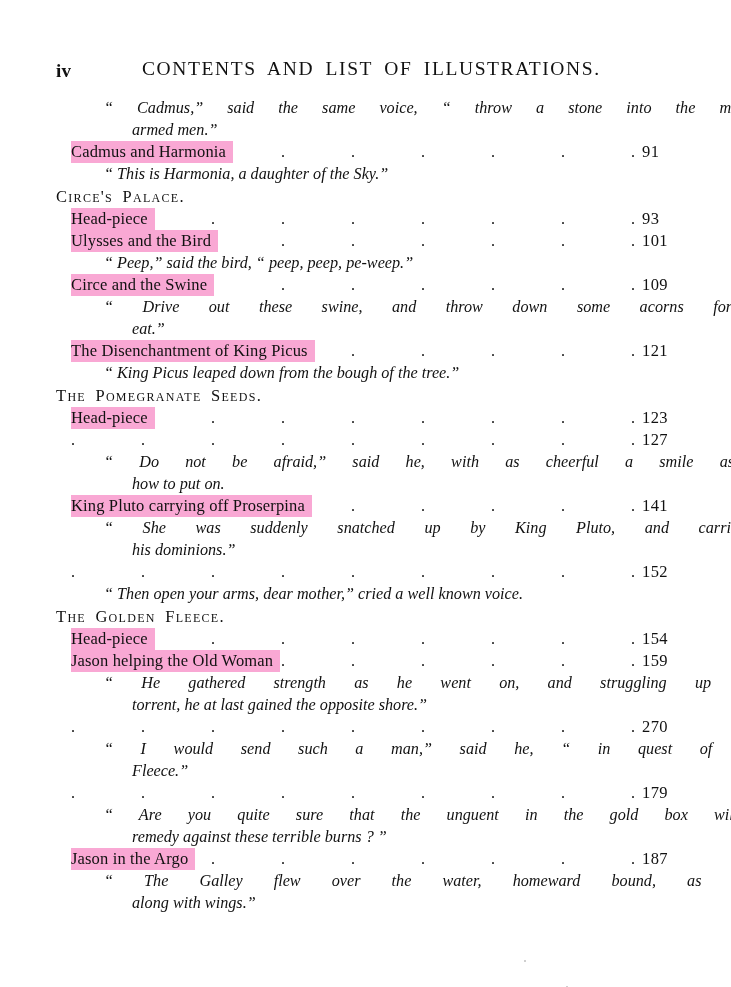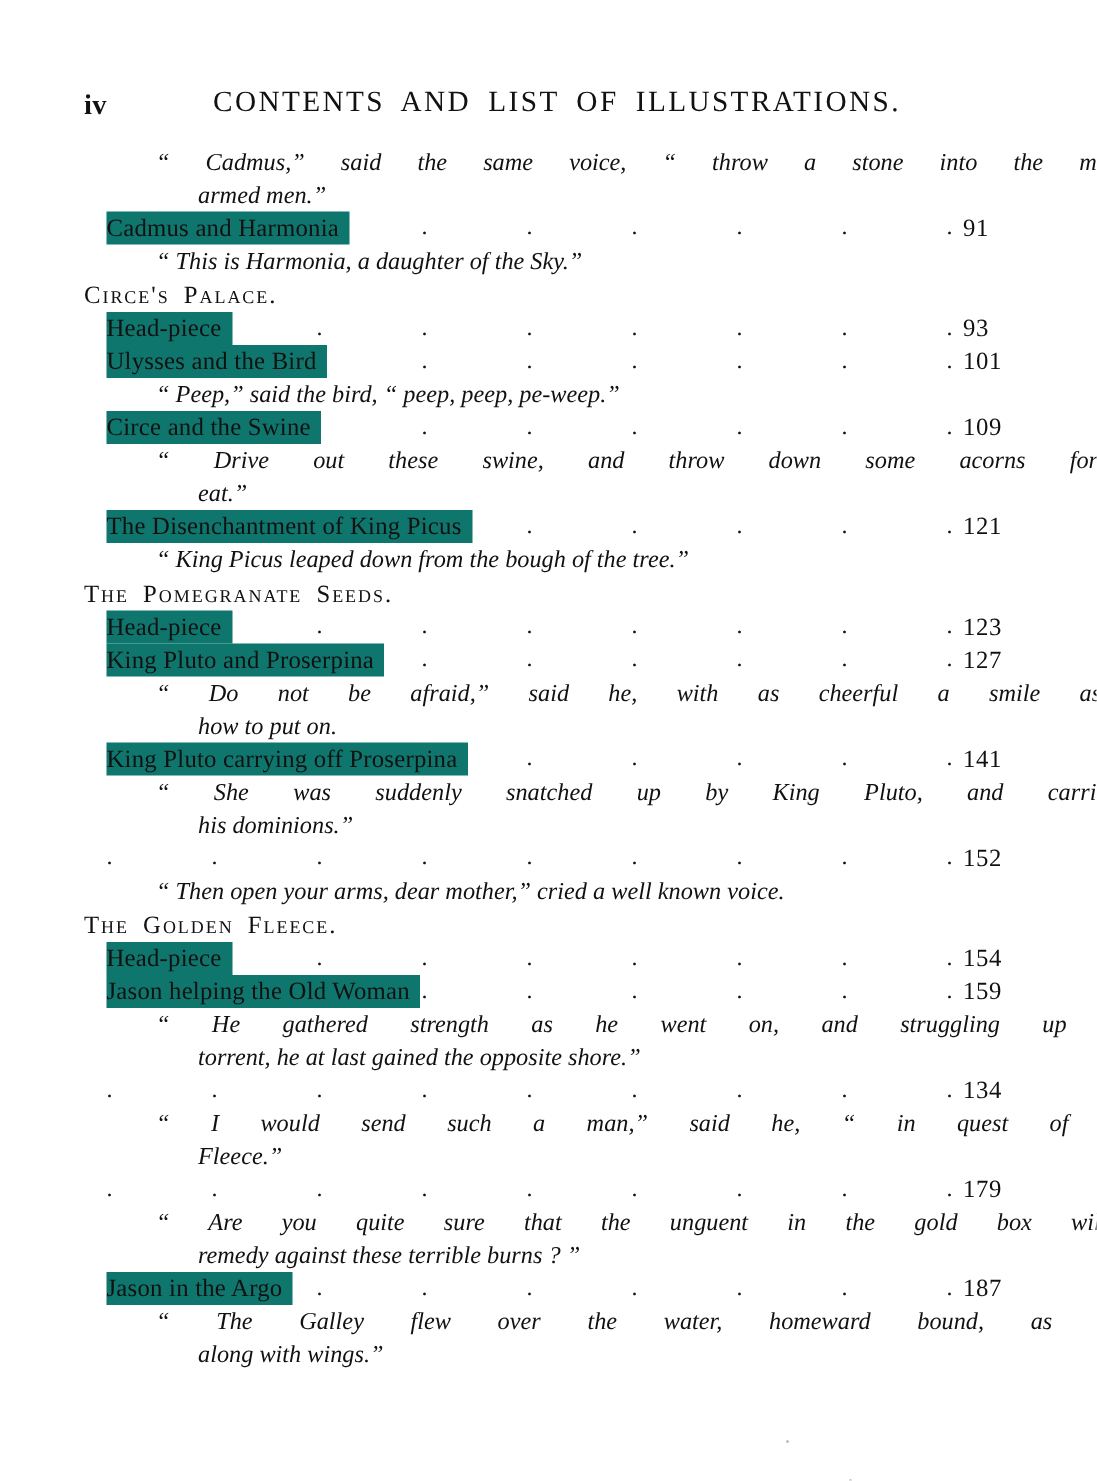--- a/index.html
+++ b/index.html
@@ -81,21 +81,21 @@
     height: 22px;
     line-height: 22px;
   }
   .entry-title {
     position: absolute;
     left: 71px;
     top: 0;
     font-size: 16.5px;
     letter-spacing: 0.15px;
     white-space: nowrap;
-    background: #0f766e;
+    background: #f9a8d4;
     padding-right: 7px;
     z-index: 2;
   }
   .leaders {
     position: absolute;
     left: 71px;
     right: 53px;
     top: 0;
     height: 22px;
     overflow: hidden;
@@ -209,21 +209,20 @@
         <span class="l1 nofill">“ King Picus leaped down from the bough of the tree.”</span>
       </div>
       <div class="row section-head">The Pomegranate Seeds.</div>
       <div class="row entry">
         <span class="leaders">. . . . . . . . . . . . . . . . . . </span>
         <span class="entry-title">Head-piece</span>
         <span class="entry-page">123</span>
       </div>
       <div class="row entry">
         <span class="leaders">. . . . . . . . . . . . . . . . . . </span>
-        <span class="entry-title">King Pluto and Proserpina</span>
         <span class="entry-page">127</span>
       </div>
       <div class="row quote hang">
         <span class="l1">“ Do not be afraid,” said he, with as cheerful a smile as he knew</span>
         <span class="cont">how to put on.</span>
       </div>
       <div class="row entry">
         <span class="leaders">. . . . . . . . . . . . . . . . . . </span>
         <span class="entry-title">King Pluto carrying off Proserpina</span>
         <span class="entry-page">141</span>
@@ -249,21 +248,21 @@
         <span class="leaders">. . . . . . . . . . . . . . . . . . </span>
         <span class="entry-title">Jason helping the Old Woman</span>
         <span class="entry-page">159</span>
       </div>
       <div class="row quote hang">
         <span class="l1">“ He gathered strength as he went on, and struggling up against the</span>
         <span class="cont">torrent, he at last gained the opposite shore.”</span>
       </div>
       <div class="row entry">
         <span class="leaders">. . . . . . . . . . . . . . . . . . </span>
-        <span class="entry-page">134</span>
+        <span class="entry-page">270</span>
       </div>
       <div class="row quote hang">
         <span class="l1">“ I would send such a man,” said he, “ in quest of the Golden</span>
         <span class="cont">Fleece.”</span>
       </div>
       <div class="row entry">
         <span class="leaders">. . . . . . . . . . . . . . . . . . </span>
         <span class="entry-page">179</span>
       </div>
       <div class="row quote hang">

